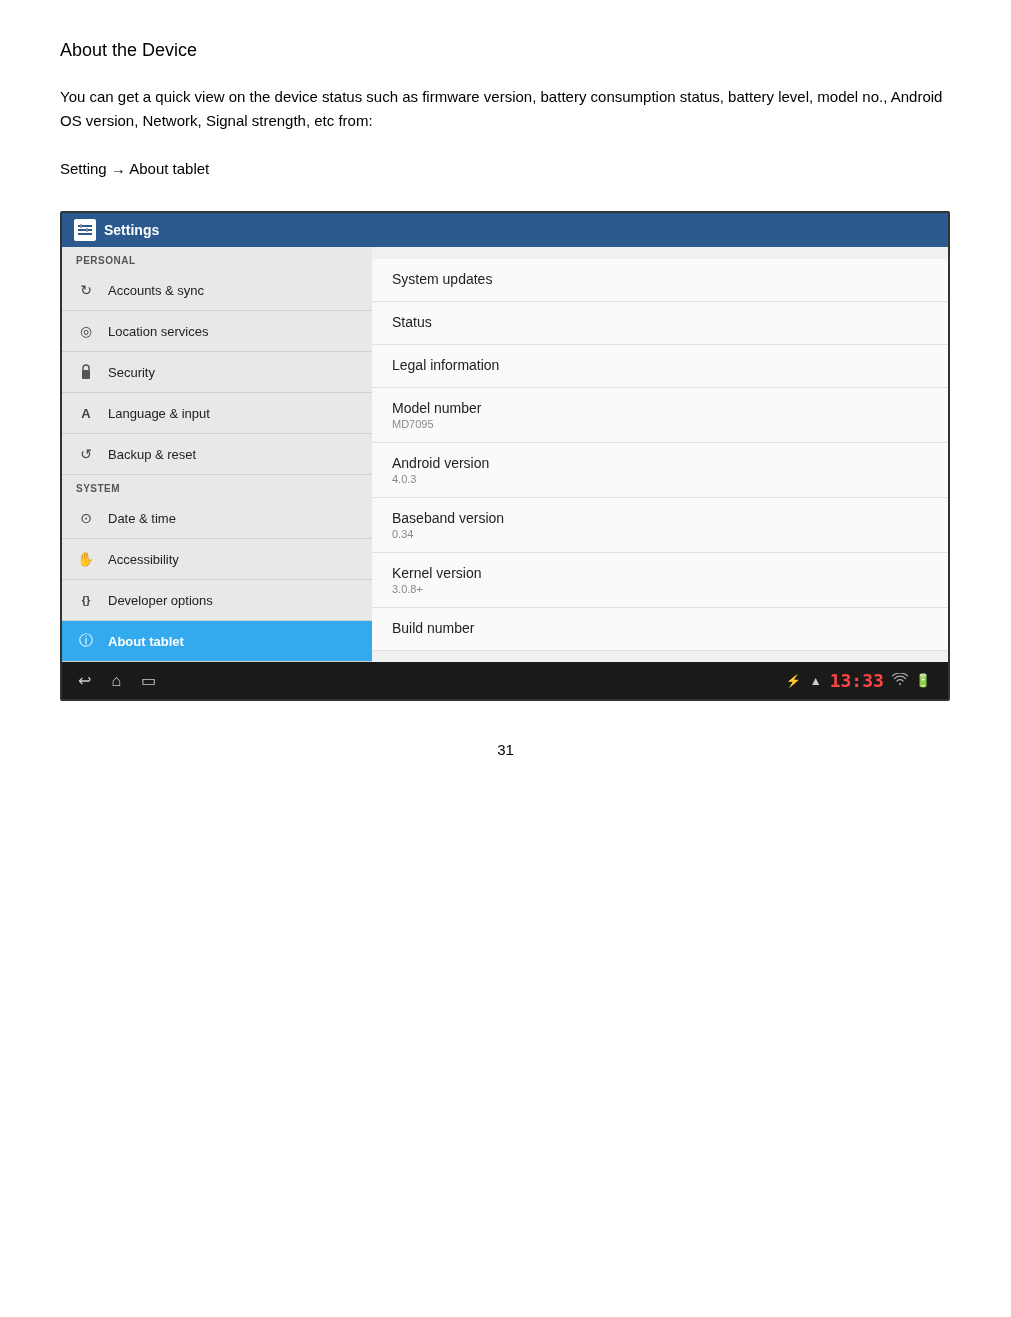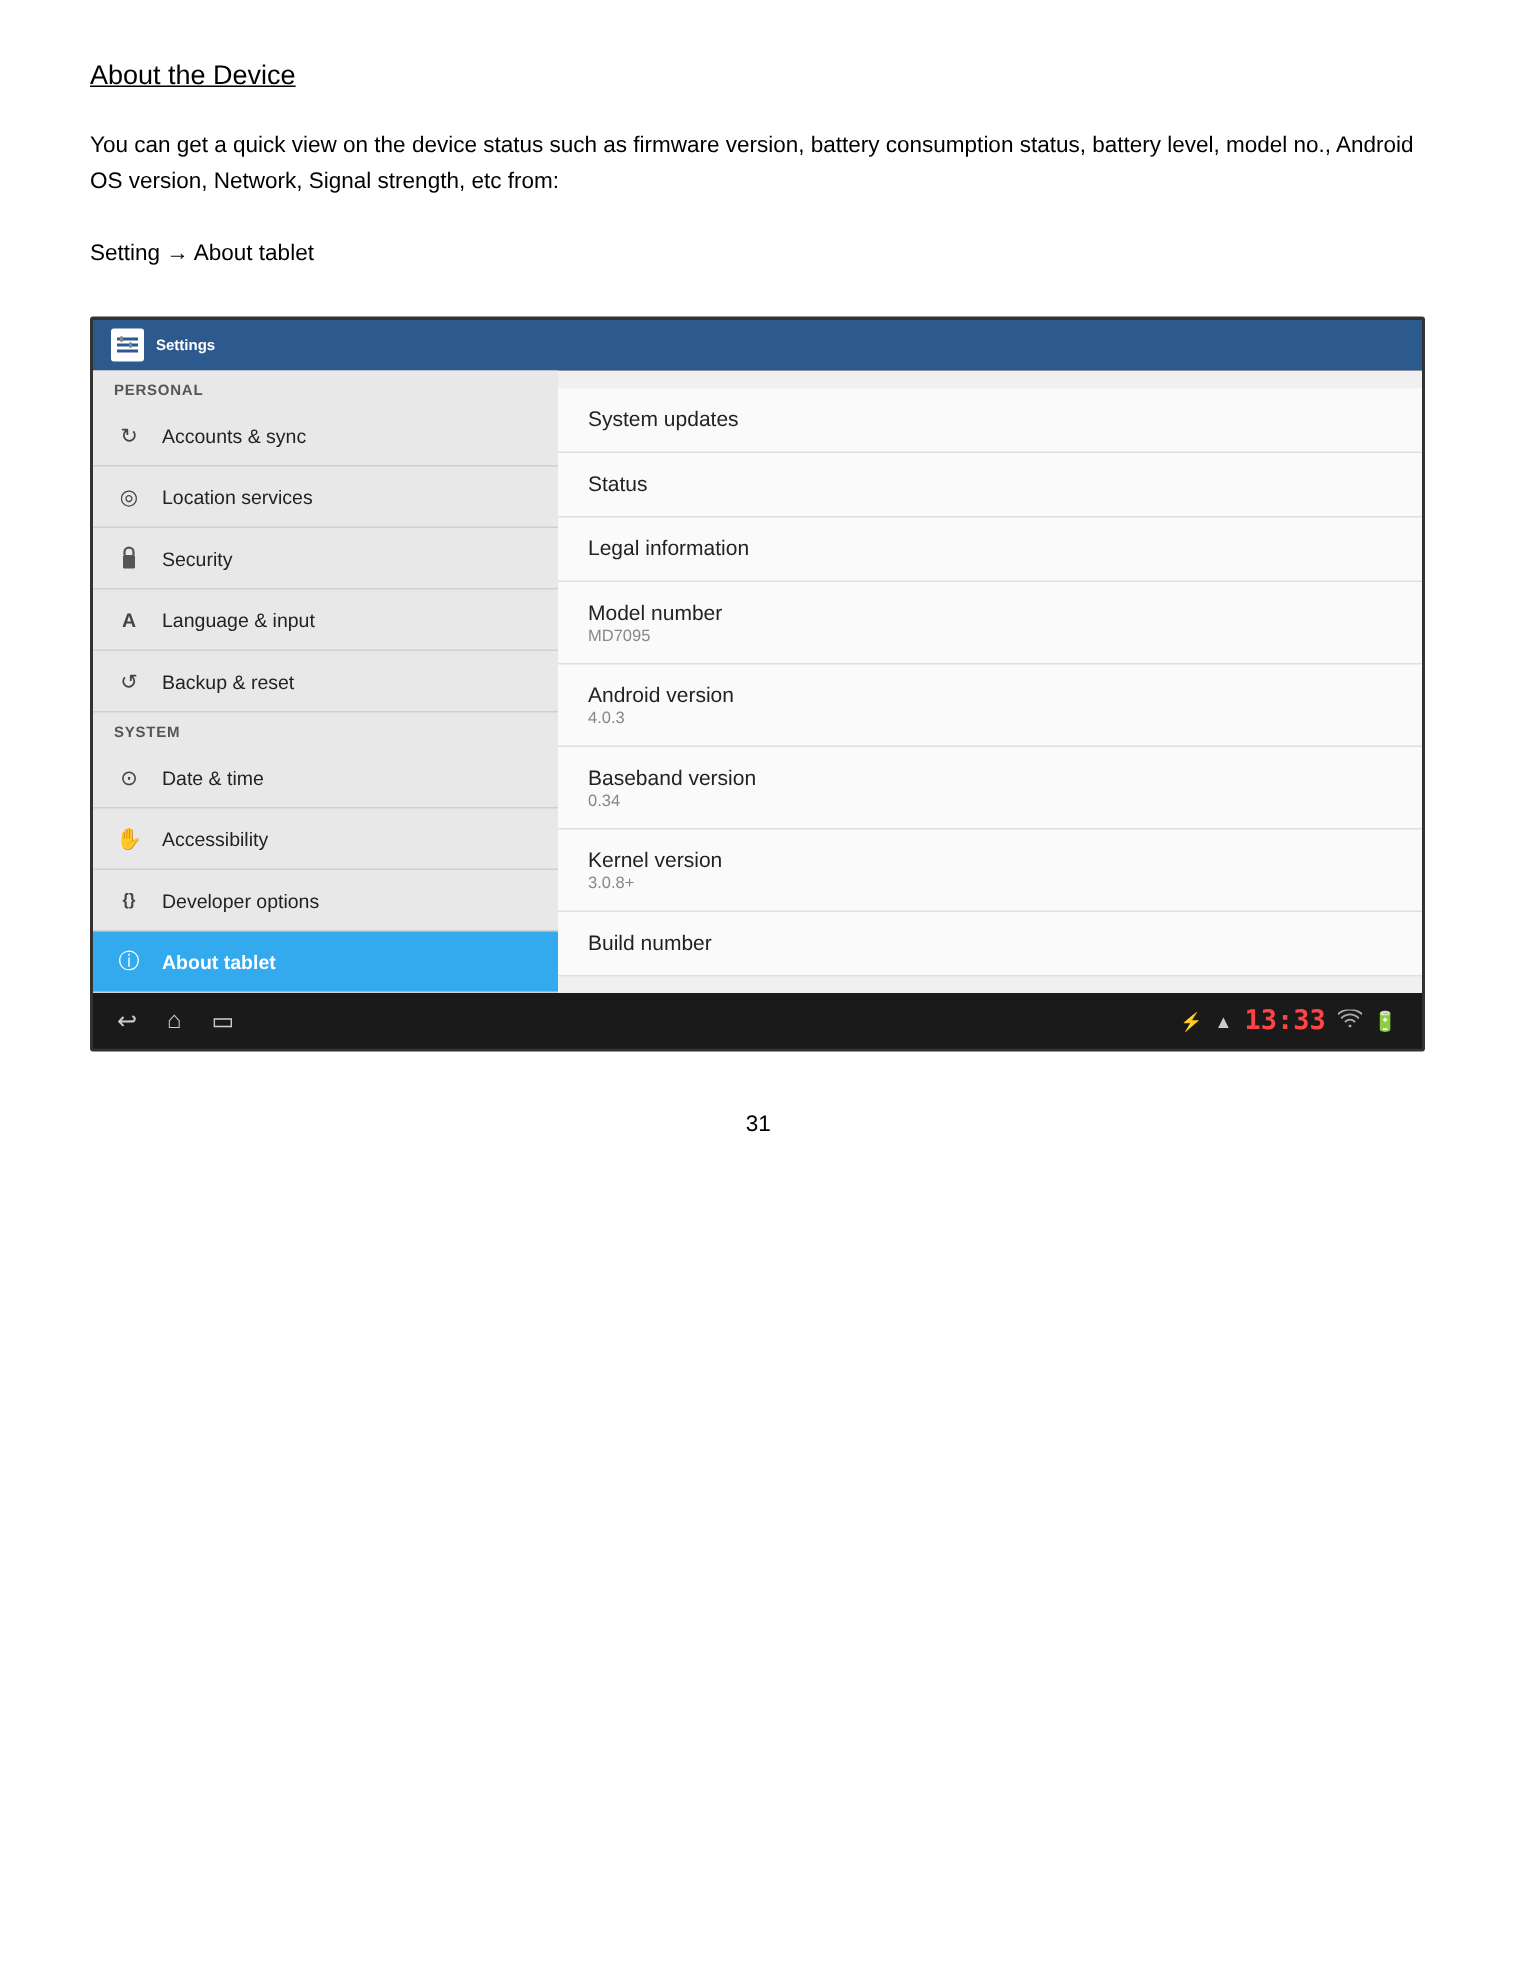--- a/index.html
+++ b/index.html
@@ -8,21 +8,20 @@
       background: #ffffff;
       width: 1011px;
       min-height: 1317px;
       padding: 40px 60px;
       color: #000;
     }
 
     .page-title {
       font-size: 18px;
       font-weight: normal;
-      text-decoration: underline;
       margin-bottom: 24px;
     }
 
     .body-text {
       font-size: 15px;
       line-height: 1.6;
       margin-bottom: 24px;
     }
 
     .instruction-text {
@@ -55,21 +54,21 @@
       background: #fff;
       border-radius: 2px;
       display: flex;
       align-items: center;
       justify-content: center;
       font-size: 12px;
     }
 
     .settings-header-title {
       color: #fff;
-      font-size: 10px;
+      font-size: 14px;
       font-weight: bold;
     }
 
     
     .settings-body {
       display: flex;
       background: #f0f0f0;
       align-items: center;
     }
 

